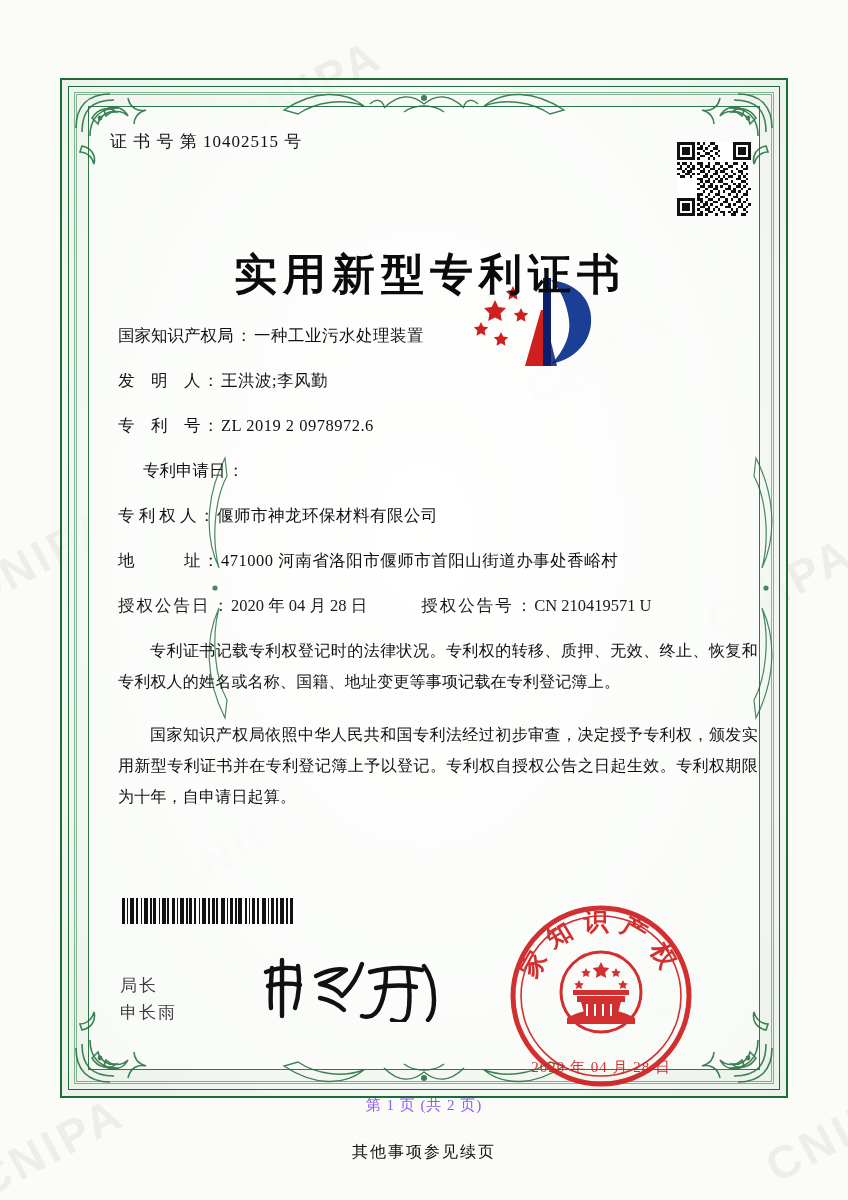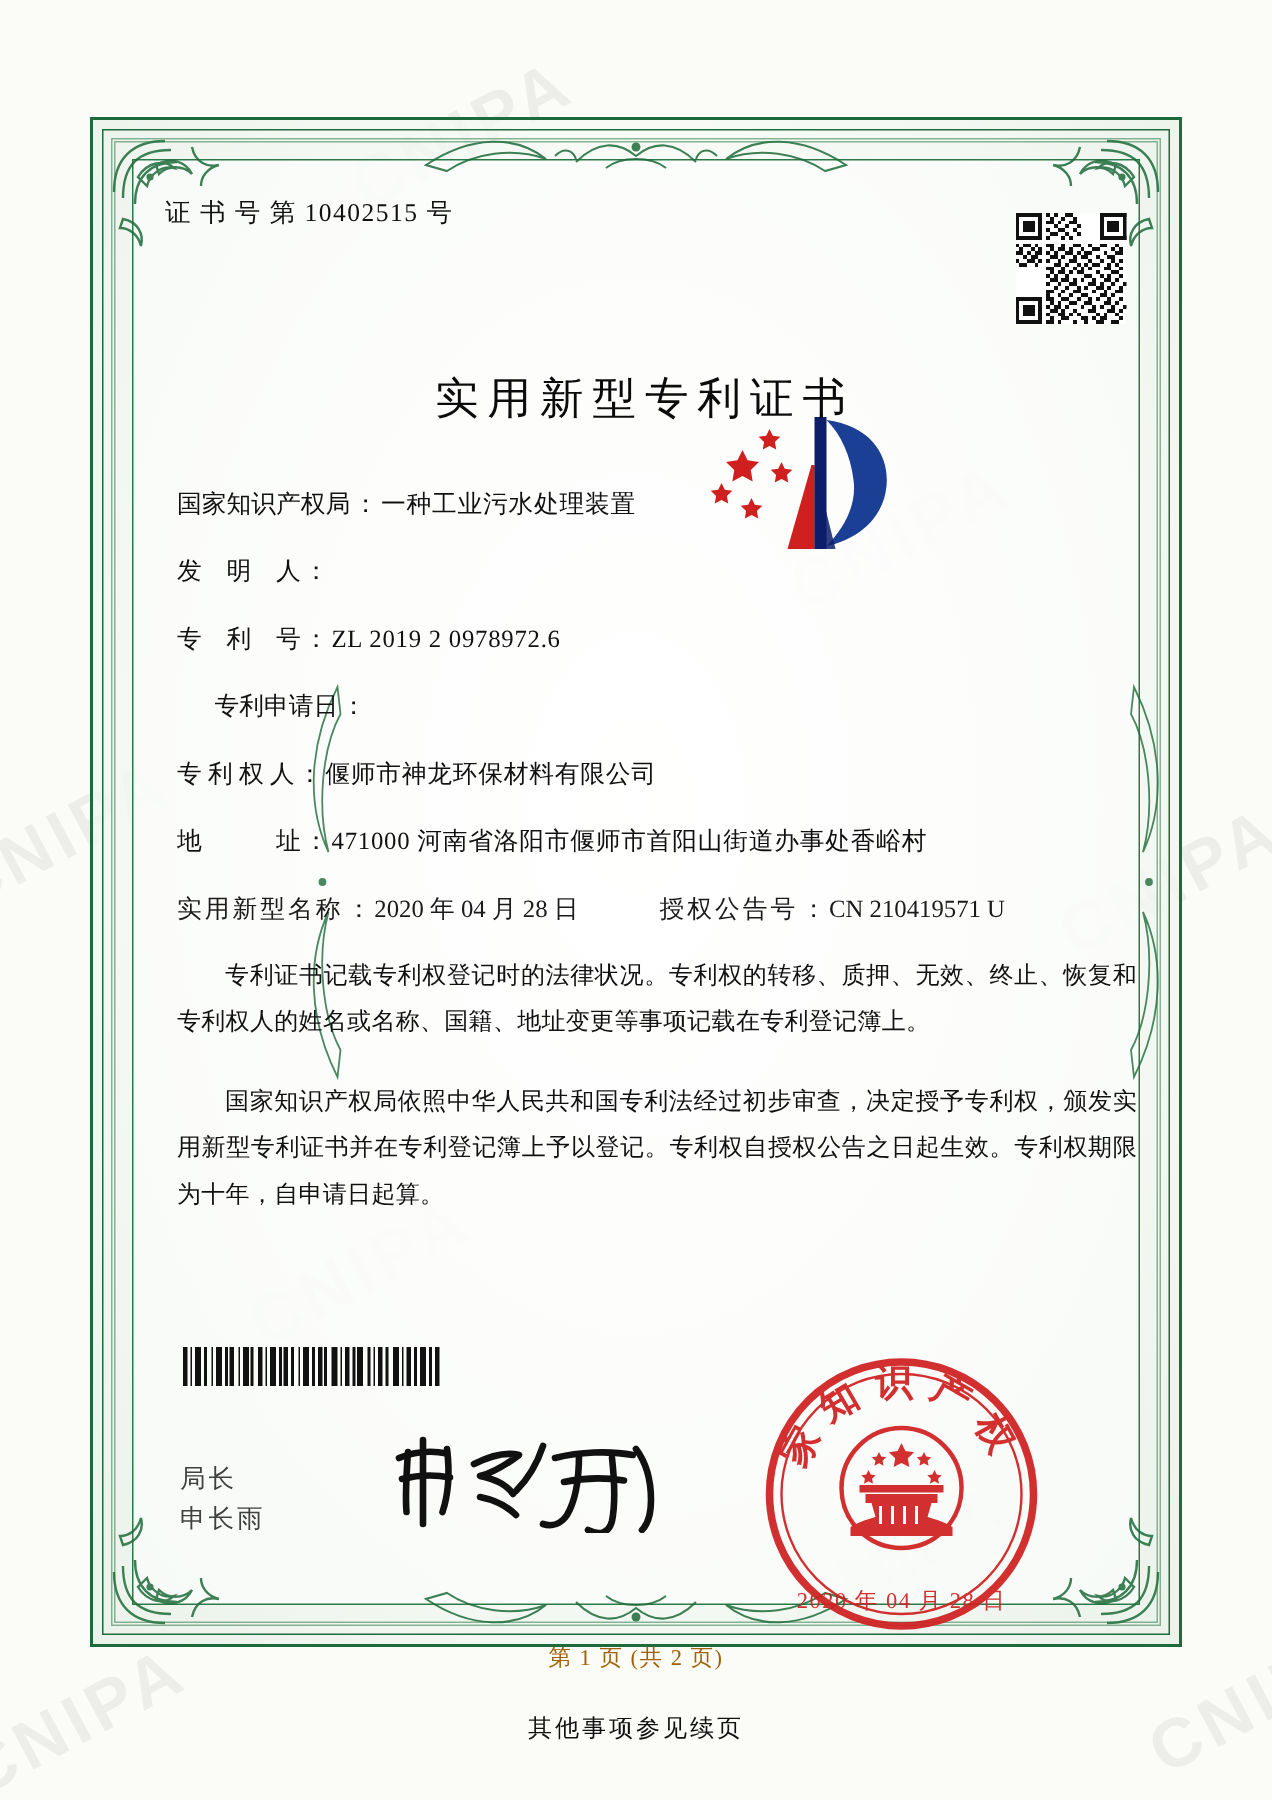--- a/index.html
+++ b/index.html
@@ -81,21 +81,21 @@
   .logo-wrap{
     position:absolute;left:355px;top:140px;width:140px;height:110px;
   }
   .qr{
     position:absolute;right:-1px;top:12px;
     width:74px;height:74px;
   }
   .title{
     position:absolute;left:0;top:116px;width:640px;
     text-align:center;
-    font-size:29px;font-weight:400;letter-spacing:6px;
+    font-size:43px;font-weight:700;letter-spacing:6px;
     color:#0b0b0b;
     font-family:"Liberation Serif","DejaVu Serif",serif;
   }
   .fields{position:absolute;left:8px;top:195px;width:640px;}
   .row{
     display:flex;align-items:baseline;
     margin-bottom:23px;
     font-size:16.5px;
     color:#111;
   }
@@ -137,21 +137,21 @@
     position:absolute;left:258px;top:952px;width:200px;height:70px;
   }
 
   
   .seal{
     position:absolute;left:505px;top:900px;width:192px;height:192px;
   }
 
   .page-no{
     position:absolute;left:0;right:0;top:1096px;
-    text-align:center;font-size:15px;color:#a16207;letter-spacing:1px;
+    text-align:center;font-size:15px;color:#8b5cf6;letter-spacing:1px;
   }
   .footnote{
     position:absolute;left:0;right:0;top:1142px;
     text-align:center;font-size:16px;color:#111;letter-spacing:2px;
   }
 </style>
 </head>
 <body>
 
 <div class="wm wm1">CNIPA</div>
@@ -474,20 +474,21 @@
 
     <div class="row">
       <span class="lbl" style="width:auto;flex:0 0 auto;">国家知识产权局</span>
       <span style="margin:0 2px;">：</span>
       <span class="val">一种工业污水处理装置</span>
     </div>
 
     <div class="row">
       <span style="width:auto;flex:0 0 auto;white-space:pre;">发　明　人</span>
       <span style="margin:0 2px;">：</span>
+      <span class="val">王洪波;李风勤</span>
     </div>
 
     <div class="row">
       <span style="width:auto;flex:0 0 auto;white-space:pre;">专　利　号</span>
       <span style="margin:0 2px;">：</span>
       <span class="val">ZL 2019 2 0978972.6</span>
     </div>
 
     <div class="row">
       <span style="width:auto;flex:0 0 auto;white-space:pre;margin-left:25px;">专利申请日</span>
@@ -501,21 +502,21 @@
     </div>
 
     <div class="row">
       <span style="width:auto;flex:0 0 auto;white-space:pre;">地　　　址</span>
       <span style="margin:0 2px;">：</span>
       <span class="val">471000 河南省洛阳市偃师市首阳山街道办事处香峪村</span>
     </div>
 
     <div class="two-col">
       <span class="seg">
-        <span class="lb">实用新型名称</span>
+        <span class="lb">授权公告日</span>
         <span style="margin:0 2px;">：</span>
         <span>2020 年 04 月 28 日</span>
       </span>
       <span class="gap"></span>
       <span class="seg">
         <span class="lb">授权公告号</span>
         <span style="margin:0 2px;">：</span>
         <span>CN 210419571 U</span>
       </span>
     </div>

